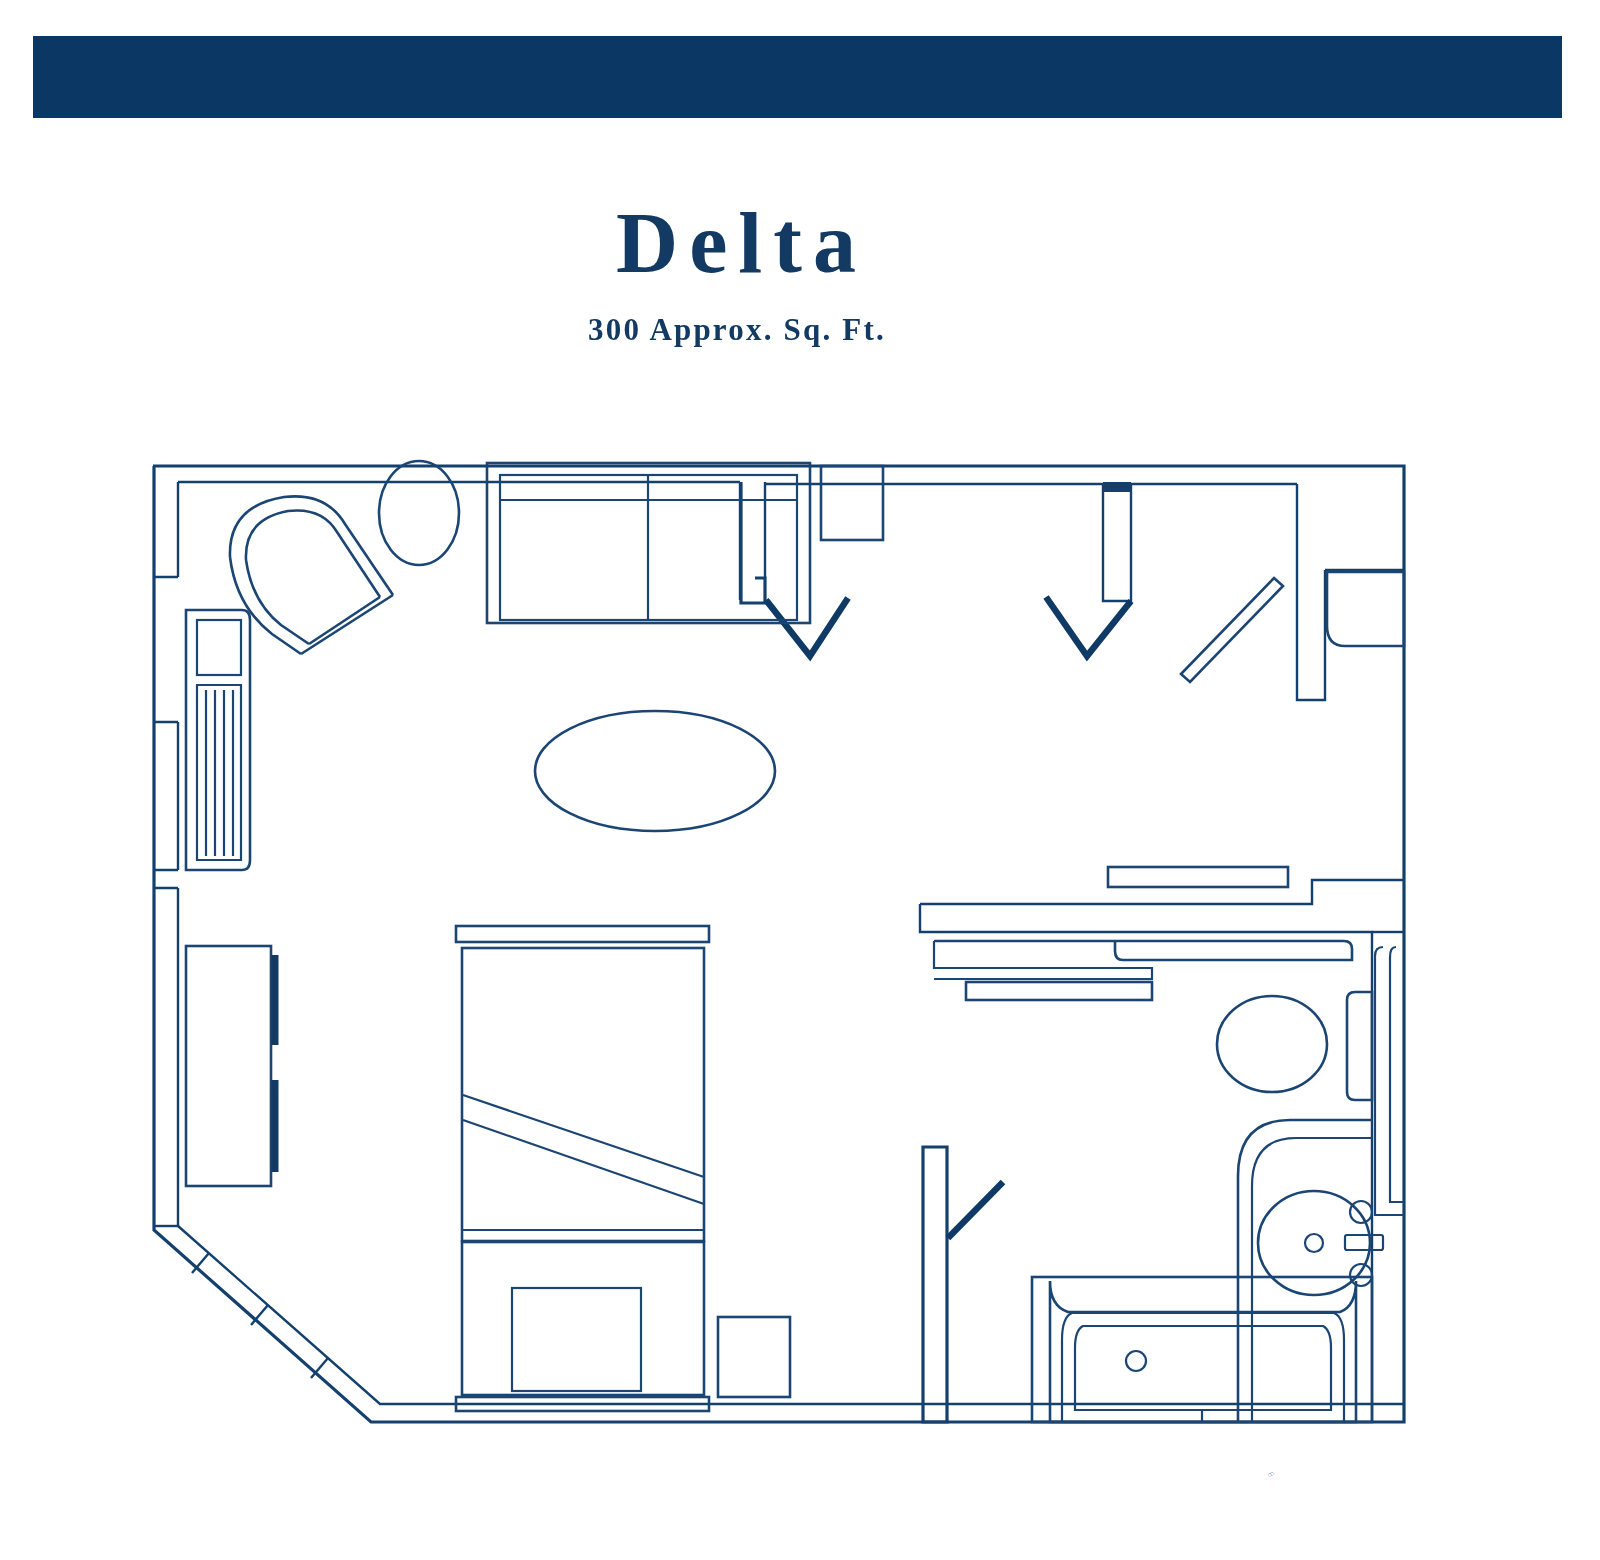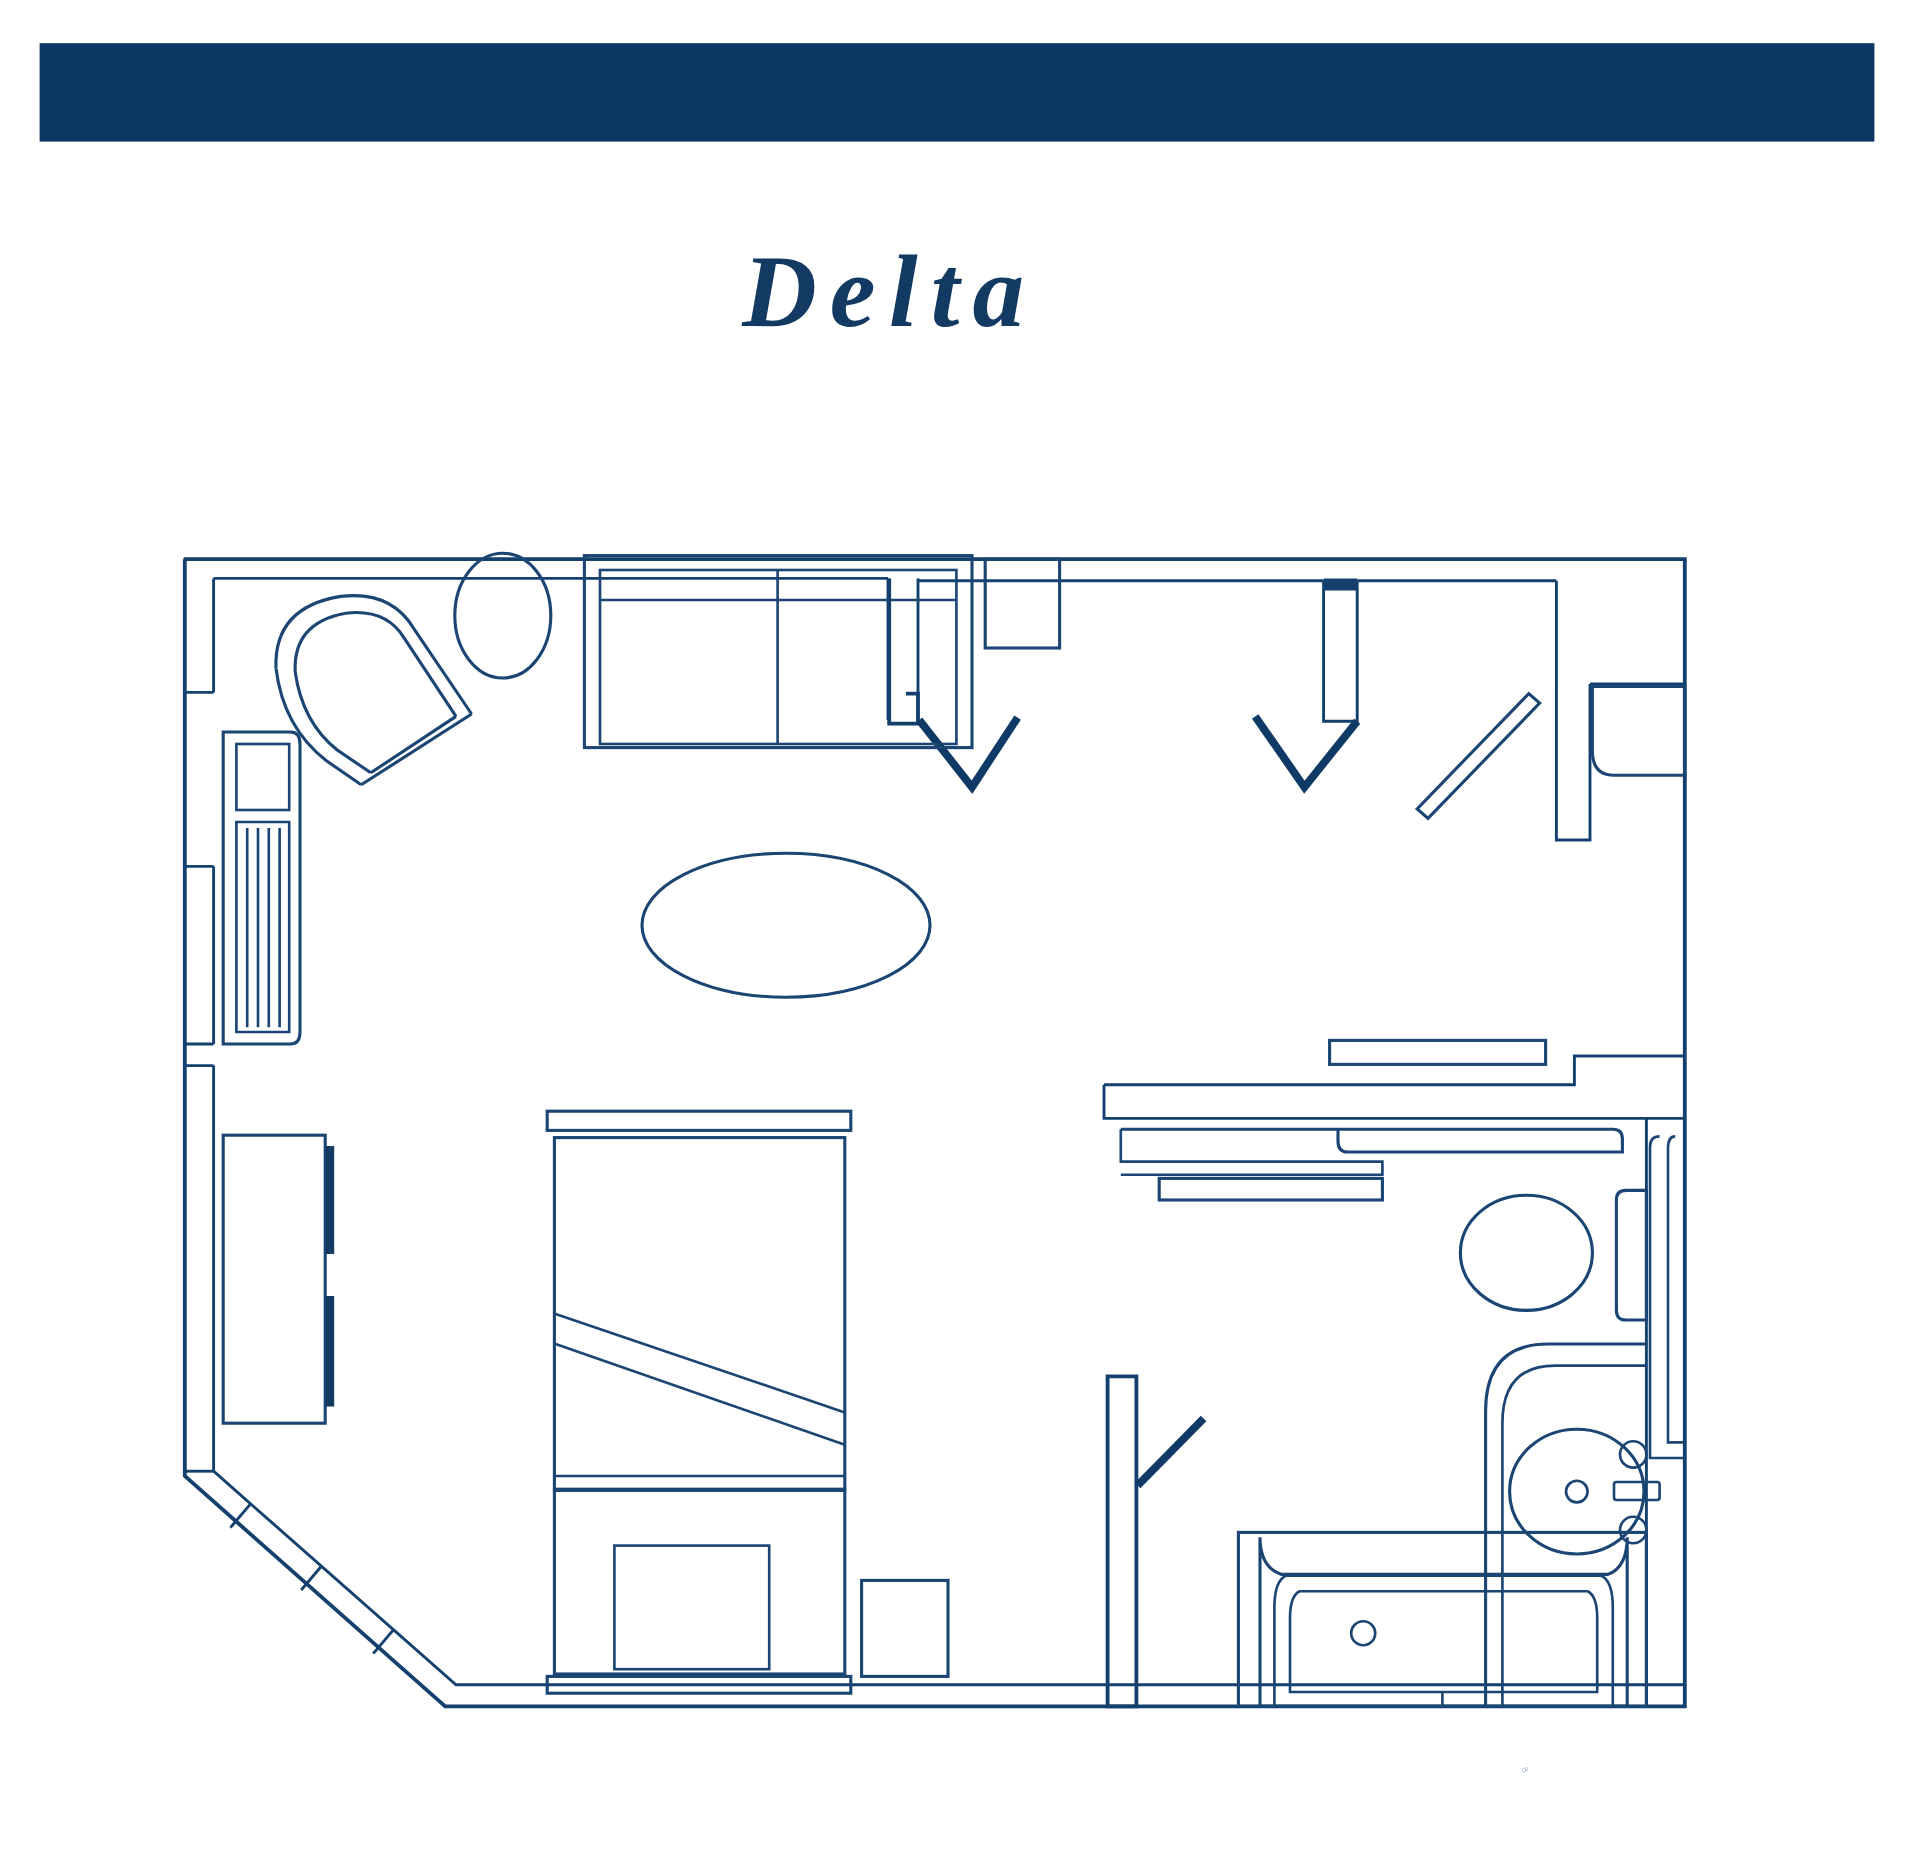--- a/index.html
+++ b/index.html
@@ -21,21 +21,20 @@
     width: 1529px;
     height: 82px;
     background: #0b3765;
   }
   #title-block {
     position: absolute;
     left: 0;
     top: 200px;
     width: 1472px;
     text-align: center;
-    font-style: italic;
   }
   #plan-title {
     font-family: "Liberation Serif", "DejaVu Serif", serif;
     font-size: 86px;
     font-weight: 700;
     letter-spacing: 11px;
     color: #123a63;
     line-height: 1.0;
     margin: 0;
     padding-left: 11px;
@@ -70,20 +69,21 @@
   .handle    { fill: none; stroke: #123a63; stroke-width: 7; stroke-linecap: butt; }
   .solid     { fill: #14406e; stroke: none; }
 </style>
 </head>
 <body>
 
 <div id="top-banner"></div>
 
 <div id="title-block">
   <h1 id="plan-title">Delta</h1>
+  <p id="plan-subtitle">300 Approx. Sq. Ft.</p>
 </div>
 
 <div id="floorplan-wrap">
 <svg id="floorplan" viewBox="0 0 1600 1080" xmlns="http://www.w3.org/2000/svg">
 
   <path class="wall" d="M 153,46
            L 1404,46
            L 1404,1002
            L 371,1002
            L 154,810

